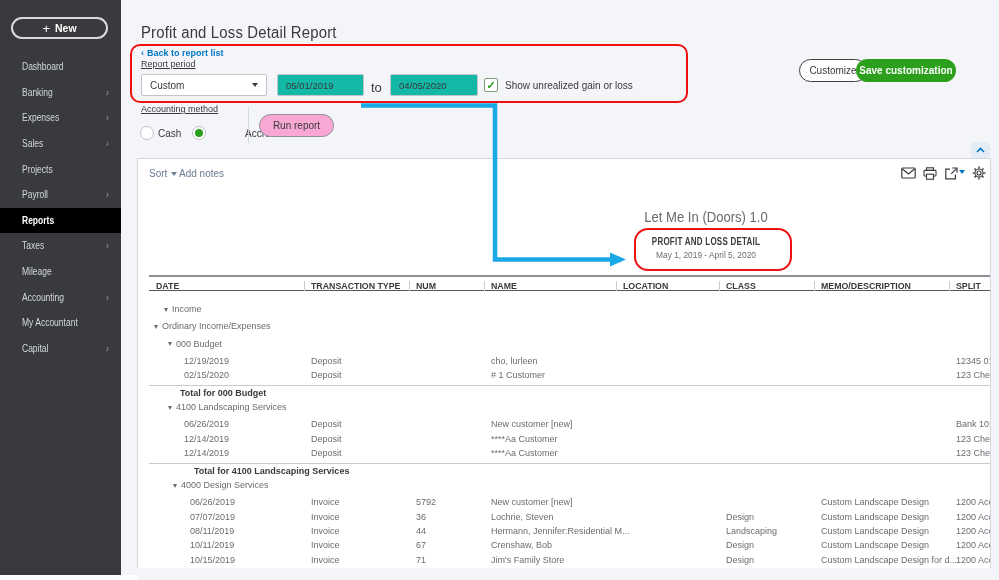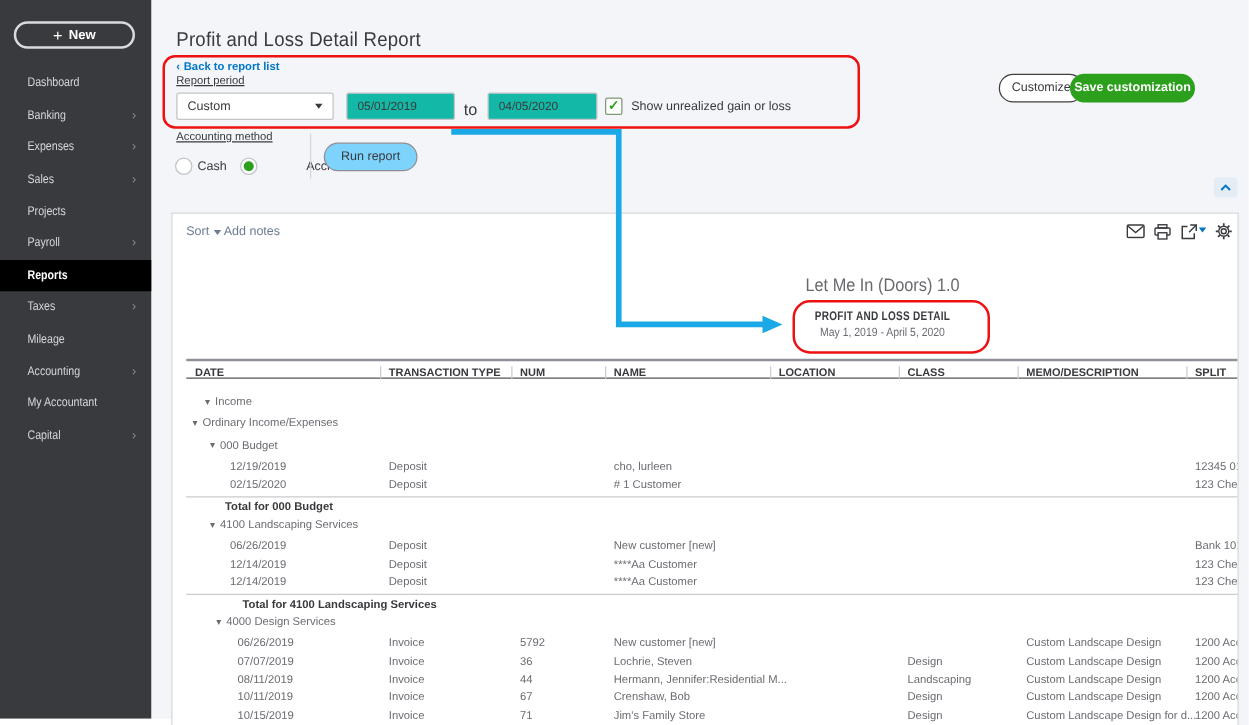--- a/index.html
+++ b/index.html
@@ -40,25 +40,25 @@
   .btn-save { position:absolute; left:856px; top:59px; width:100px; height:23px; background:#2ca01c; color:#fff; font-weight:bold; }
   .am-label { position:absolute; left:141px; top:104px; font-size:9px; color:#393a3d; text-decoration:underline; }
   .radio { position:absolute; width:14px; height:14px; border:1px solid #c1c4c8; border-radius:50%; background:#fff; top:126px; }
   .radio-cash { left:140px; }
   .radio-accrual { left:192px; display:flex; align-items:center; justify-content:center; }
   .radio-accrual .dot { width:8px; height:8px; border-radius:50%; background:#2ca01c; }
   .radio-label { position:absolute; top:128px; font-size:10px; color:#393a3d; }
   .lbl-cash { left:158px; }
   .lbl-accrual { left:209px;margin-left:36px; }
   .vdiv { position:absolute; left:248px; top:107px; width:1px; height:36px; background:#d4d7dc; }
-  .btn-run { position:absolute; left:259px; top:114px; width:75px; height:23px; background:#7dd3fc; border:1px solid #8d9096; color:#393a3d; }
+  .btn-run { position:absolute; left:259px; top:114px; width:75px; height:23px; background:#f9a8d4; border:1px solid #8d9096; color:#393a3d; }
   .collapse-btn { position:absolute; left:971px; top:142px; width:19px; height:16px; background:#e4edf5; border-radius:3px; display:flex; align-items:center; justify-content:center; }
 
   
-  .panel { position:absolute; left:137px; top:170px; width:854px; height:410px; background:#ffffff; border:1px solid #d4d7dc; border-bottom:none; overflow:hidden; }
+  .panel { position:absolute; left:137px; top:158px; width:854px; height:410px; background:#ffffff; border:1px solid #d4d7dc; border-bottom:none; overflow:hidden; }
   .toolbar { position:absolute; top:0; left:0; right:0; height:28px; }
   .tb-link { position:absolute; top:9px; font-size:10px; color:#6b7c93; }
   .tb-sort { left:11px; display:flex; align-items:center; gap:4px; }
   .tb-sort .caret-down { border-top-color:#6b7c93; border-left-width:3px; border-right-width:3px; border-top-width:4px; }
   .tb-notes { left:41px; }
   .tb-icons { position:absolute; right:4px; top:7px; display:flex; align-items:center; gap:7px; }
   .tb-icons svg { display:block; }
   .exp-caret { width:0; height:0; border-left:3px solid transparent; border-right:3px solid transparent; border-top:4px solid #0077c5; display:inline-block; margin-left:1px; margin-top:-3px; }
 
   .rpt-company { position:absolute; top:50px; left:418px; width:300px; text-align:center; font-size:14.5px; color:#68696d; transform:scaleX(0.9); }

